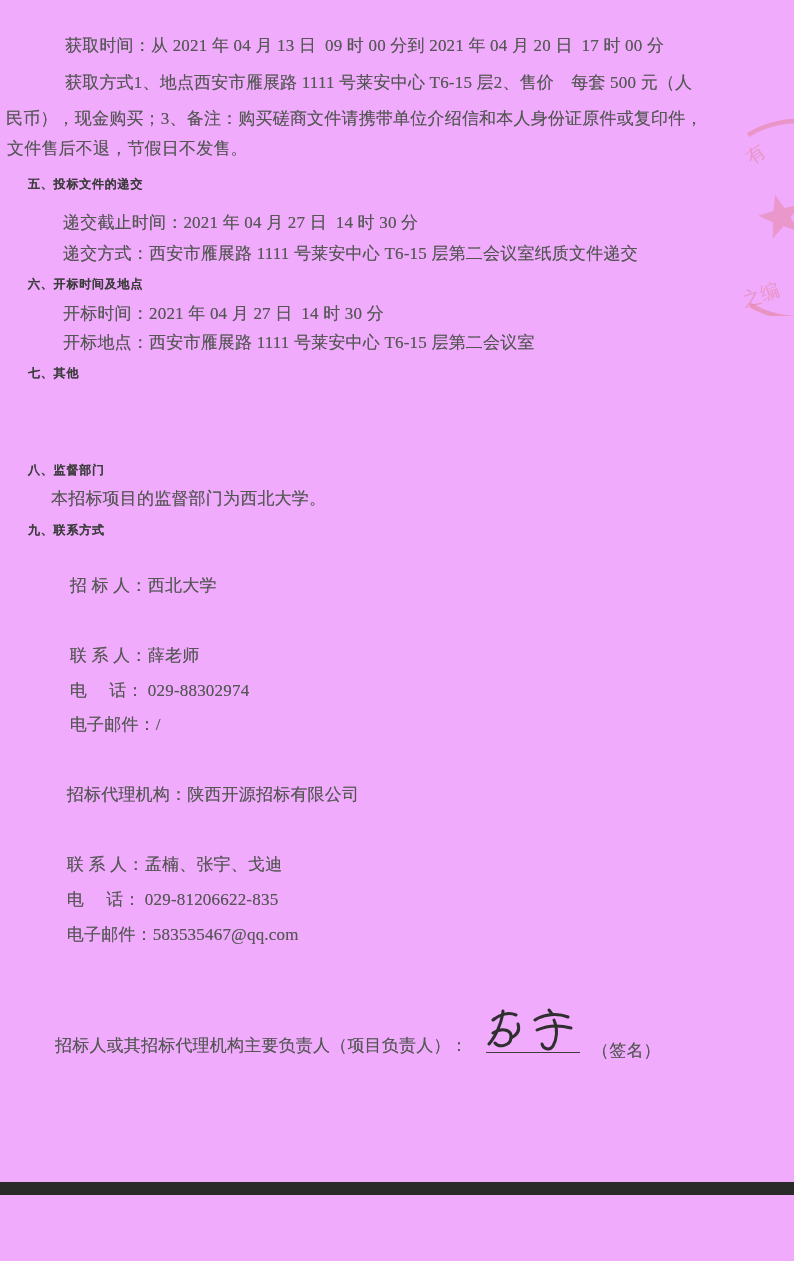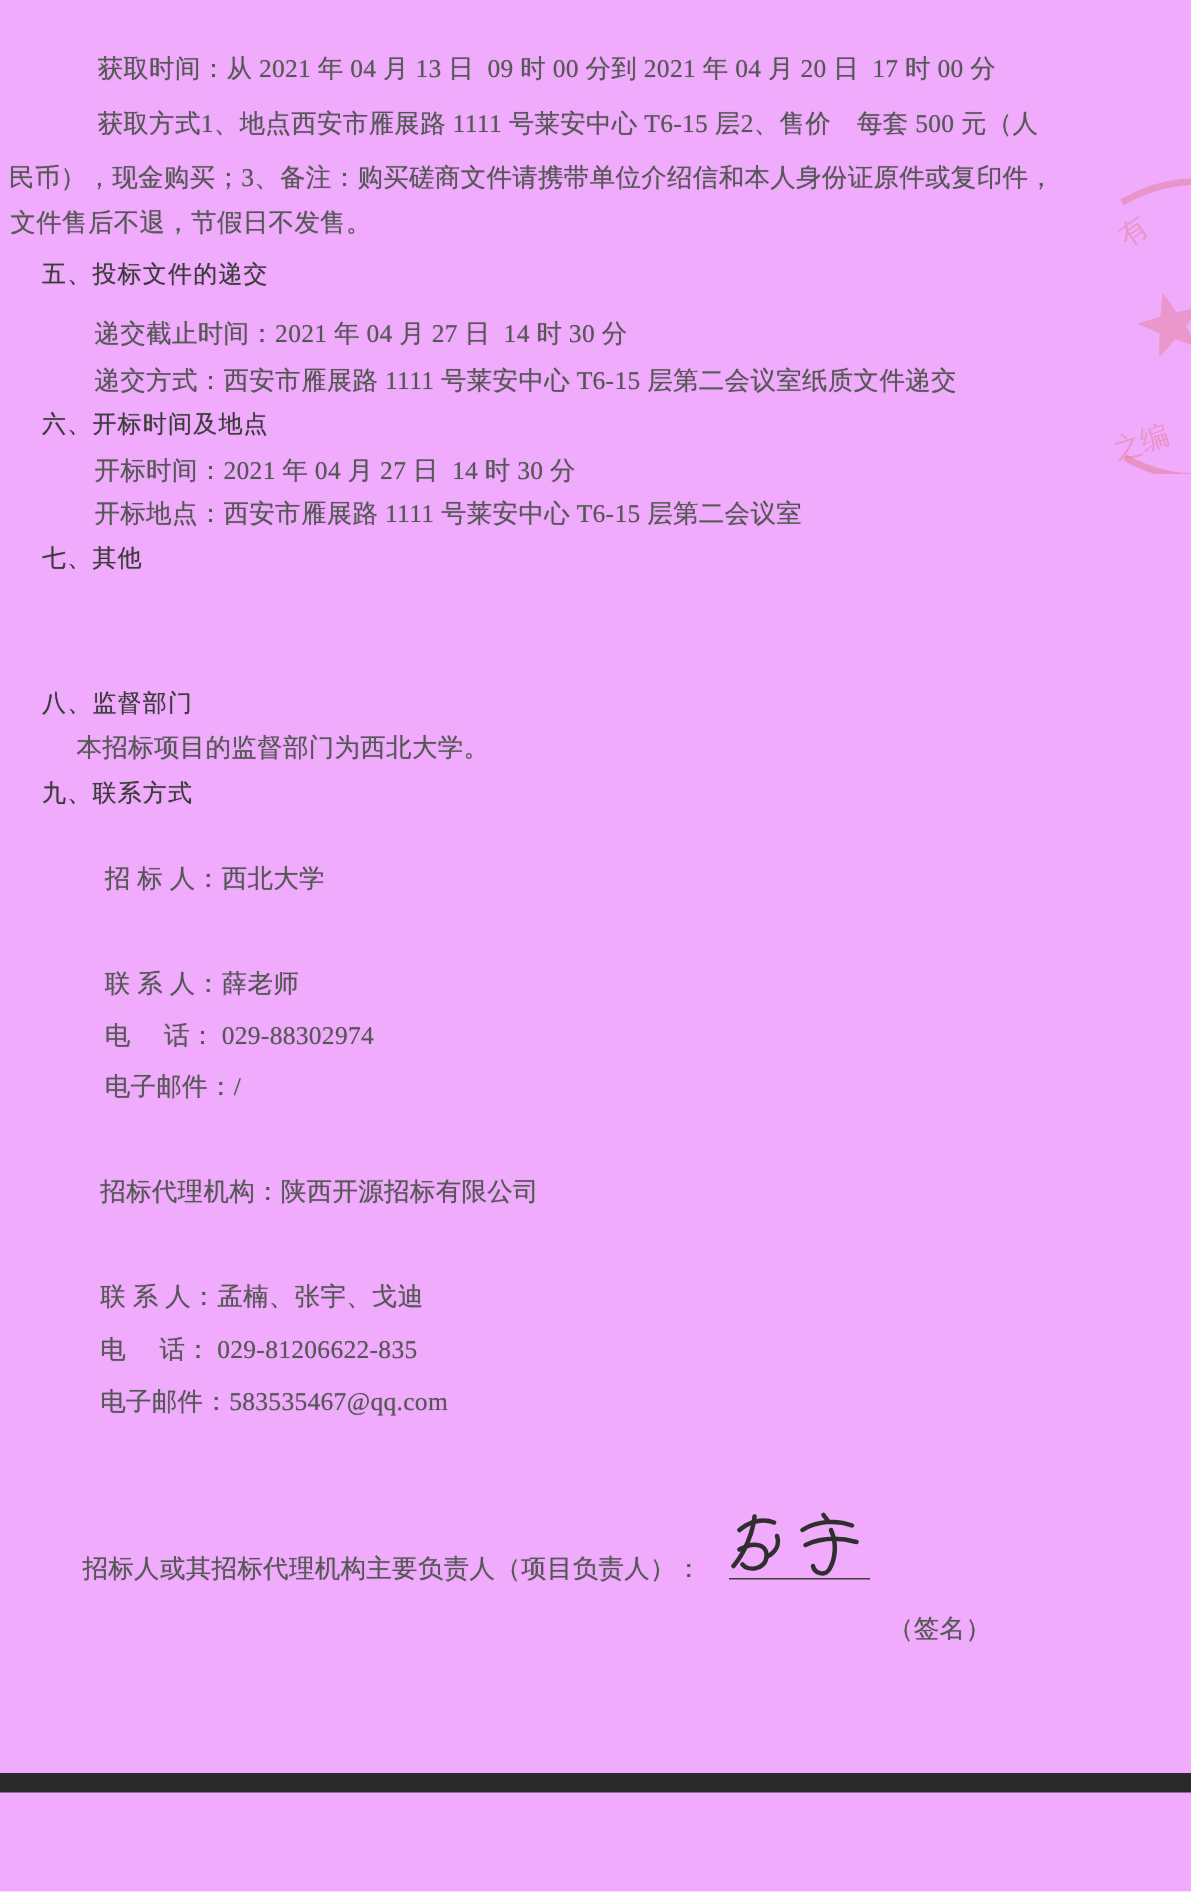--- a/index.html
+++ b/index.html
@@ -14,23 +14,23 @@
     position:absolute;
     font-size:17px;
     line-height:22px;
     color:#565656;
     white-space:pre;
     letter-spacing:.2px;
     text-shadow:0 0 .6px rgba(100,100,100,.65);
   }
   .h{
     position:absolute;
-    font-size:16px;
+    font-size:12px;
     line-height:24px;
-    font-weight:400;
+    font-weight:700;
     color:#3b3b3b;
     white-space:pre;
     letter-spacing:.8px;
     text-shadow:0 0 .5px rgba(70,70,70,.7);
   }
   .row .lbl{display:inline-block;min-width:78px;white-space:pre;}
   .row .val{white-space:pre;margin-top:36px;}
   .sig-underline{
     position:absolute;
     left:486px;top:1052px;
@@ -107,21 +107,21 @@
       <path d="M7,26 C17,20 26,23 25,31 C24,39 13,41 9,36"></path>
       <path d="M25,31 C31,28 34,23 32,17"></path>
       <path d="M63,3 L66,7"></path>
       <path d="M49,13 C58,7 72,6 82,10"></path>
       <path d="M51,23 C62,18 74,18 85,21"></path>
       <path d="M68,13 C72,22 71,32 67,39 C64,44 57,42 56,37"></path>
     </g>
   </svg>
   <div class="sig-underline"></div>
 
-  <div class="t" style="top:1075px;left:592px">（签名）</div>
+  <div class="t" style="top:1040px;left:592px">（签名）</div>
 
   <svg class="stamp" width="96" height="200" viewBox="0 0 96 200">
     <path d="M50,19 A99,99 0 0 1 96,5" fill="none" stroke-width="4.5" opacity="0.55" stroke="#dd6b61"></path>
     <path d="M52,189 A99,99 0 0 0 96,202" fill="none" stroke-width="4.5" opacity="0.6" stroke="#dd6b61"></path>
     <path d="M77.1,78.8 L86.4,92.1 L102.3,88.5 L92.5,101.5 L100.9,115.5 L85.5,110.2 L74.8,122.5 L75.0,106.2 L60.0,99.8 L75.6,95.0 Z" opacity="0.5" stroke="none" fill="#dd6b61"></path>
     <text x="48" y="45" font-size="19" opacity="0.55" transform="rotate(-35 57 38)" font-family="Liberation Serif, serif" fill="#dd6b61">有</text>
     <text x="44" y="186" font-size="19" opacity="0.55" transform="rotate(-18 60 180)" font-family="Liberation Serif, serif" fill="#dd6b61">之编</text>
   </svg>
 
   <div class="bottom-bar"></div>

